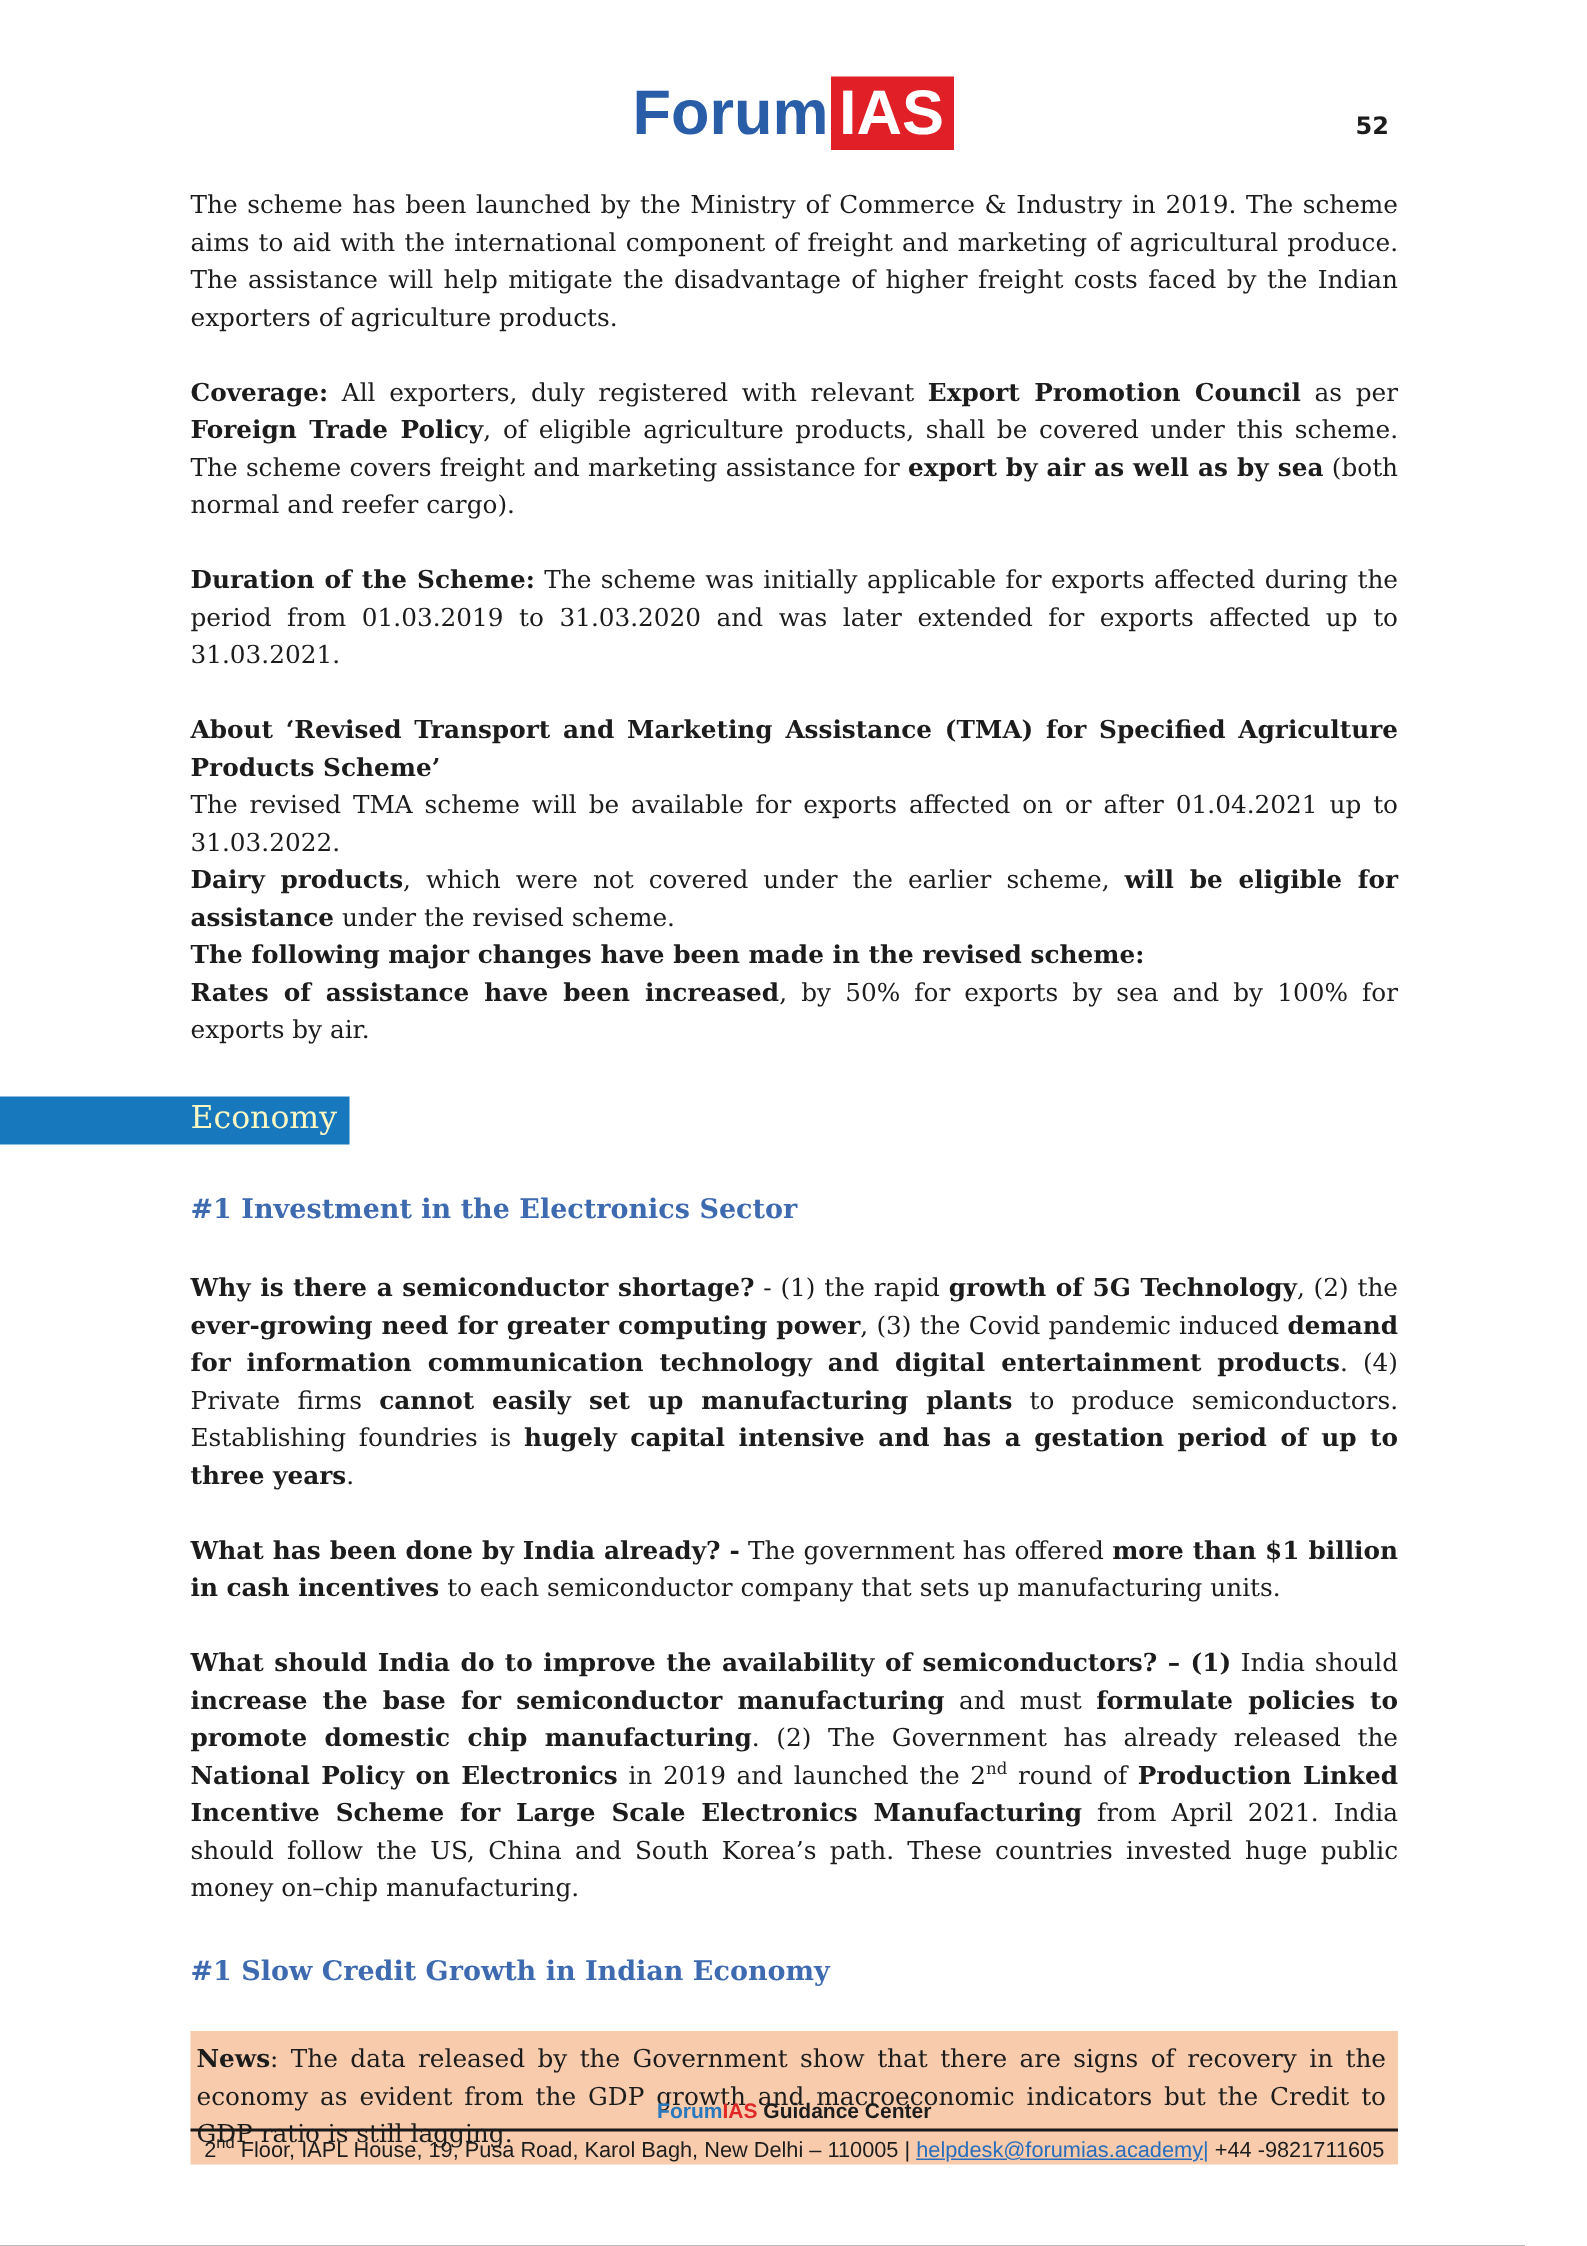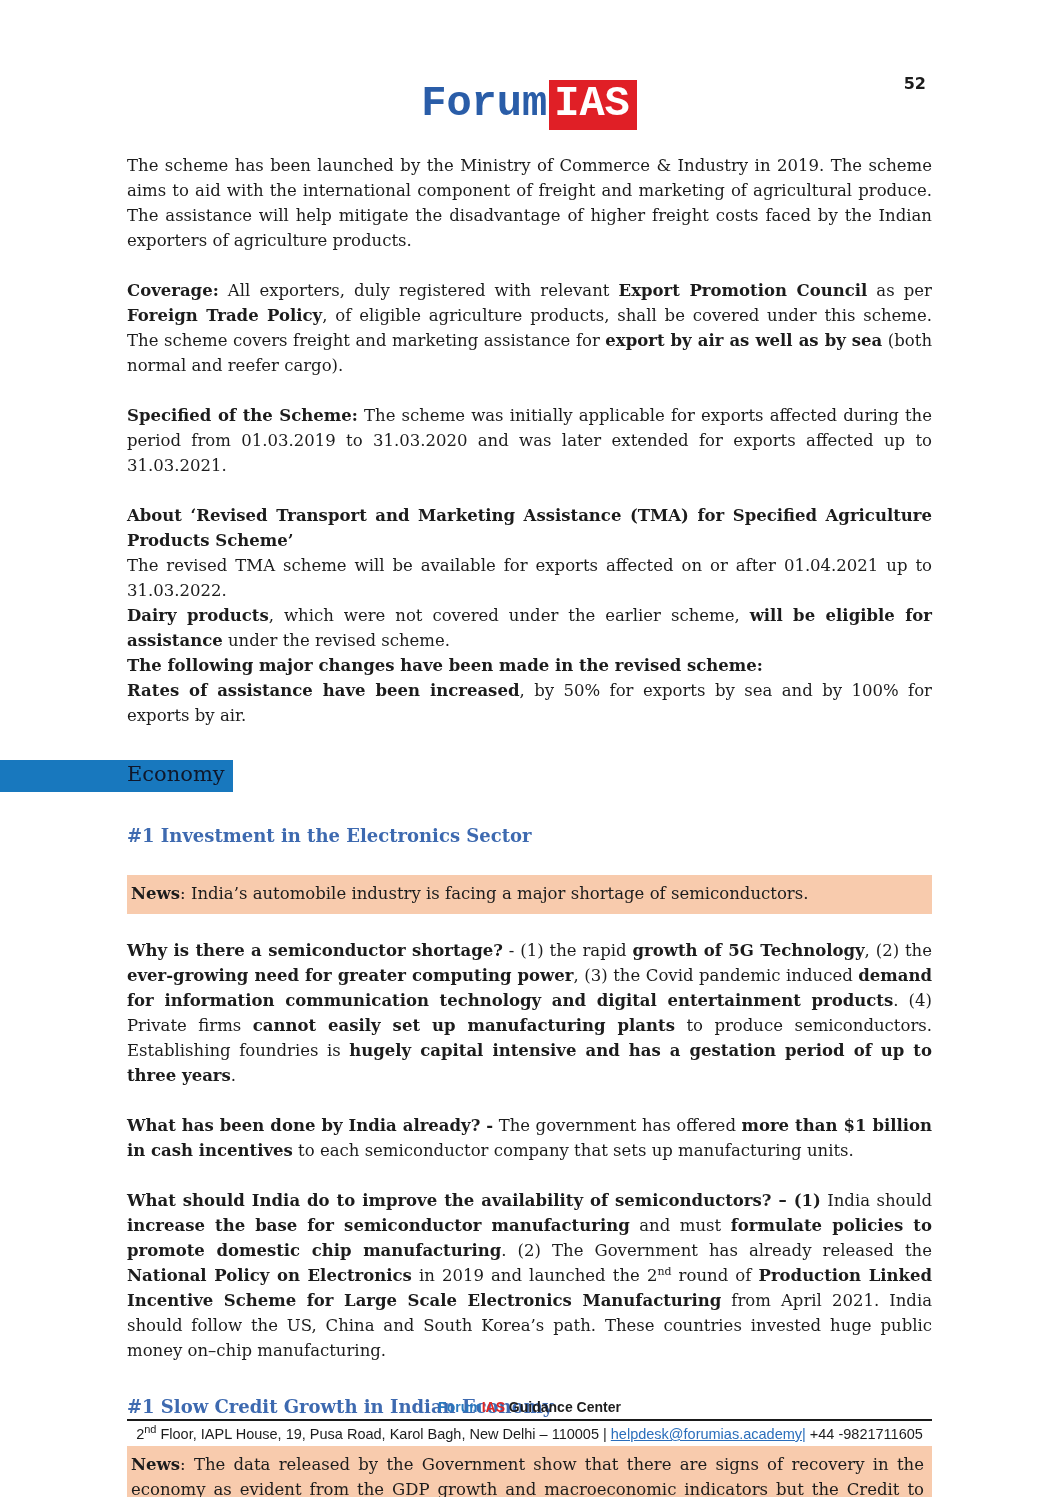--- a/index.html
+++ b/index.html
@@ -15,42 +15,42 @@
   }
   *{box-sizing:border-box;margin:0;padding:0;}
   html,body{background:#888;}
   .page{
     width:1058px;height:1497px;background:#ffffff;position:relative;
     margin:0 auto;overflow:hidden;color:var(--text);
     font-family:"DejaVu Serif", serif;
   }
   
   .header{padding-top:52px;text-align:center;}
-  .logo{display:inline-block;font-family:Liberation Mono, monospace;font-weight:700;font-size:42px;line-height:46px;margin-top:29px;}
+  .logo{display:inline-block;font-family:Liberation Sans, sans-serif;font-weight:700;font-size:42px;line-height:46px;}
   .logo-forum{color:var(--logo-blue);}
   .logo-ias{background:var(--logo-red);color:#ffffff;padding:0 7px 2px 5px;margin-left:2px;}
   .page-number{
     position:absolute;top:74px;right:132px;
     font-family:"DejaVu Sans", sans-serif;font-weight:700;font-size:16px;
   }
   
   .content{padding:26px 126px 0 127px;}
   .body-p{font-size:16.5px;line-height:25px;text-align:justify;margin-bottom:25px;}
   .body-p .b, .news .b{font-weight:700;}
   .tight .body-p{margin-bottom:0;}
   .tight{margin-bottom:25px;}
   sup{font-size:11px;line-height:0;}
   
   .section-bar{
     background:var(--bar-blue);
     width:233px;
     margin:32px 0 0 -127px;
     padding:2px 0 6px 127px;
   }
-  .section-bar-label{color:#0f172a;font-size:21px;line-height:24px;}
+  .section-bar-label{color:#fef9c3;font-size:21px;line-height:24px;}
   .article-heading{
     color:var(--accent-blue);font-weight:700;font-size:18px;
     margin:32px 0 27px 0;line-height:24px;
   }
   .news{
     background:var(--news-bg);
     font-size:16.5px;line-height:25px;text-align:justify;
     padding:6px 8px 8px 4px;margin-bottom:24px;
   }
   
@@ -77,36 +77,35 @@
       <span class="logo-forum">Forum</span><span class="logo-ias">IAS</span>
     </div>
   </div>
 
   <div class="content">
 
     <p class="body-p"><span>The scheme has been launched by the Ministry of Commerce &amp; Industry in 2019. The scheme aims to aid with the international component of freight and marketing of agricultural produce. The assistance will help mitigate the disadvantage of higher freight costs faced by the Indian exporters of agriculture products.</span></p>
 
     <p class="body-p"><span class="b">Coverage:</span><span> All exporters, duly registered with relevant </span><span class="b">Export Promotion Council</span><span> as per </span><span class="b">Foreign Trade Policy</span><span>, of eligible agriculture products, shall be covered under this scheme. The scheme covers freight and marketing assistance for </span><span class="b">export by air as well as by sea</span><span> (both normal and reefer cargo).</span></p>
 
-    <p class="body-p"><span class="b">Specified of the Scheme:</span><span> The scheme was initially applicable for exports affected during the period from 01.03.2019 to 31.03.2020 and was later extended for exports affected up to 31.03.2021.</span></p>
+    <p class="body-p"><span class="b">Duration of the Scheme:</span><span> The scheme was initially applicable for exports affected during the period from 01.03.2019 to 31.03.2020 and was later extended for exports affected up to 31.03.2021.</span></p>
 
     <div class="tight">
       <p class="body-p"><span class="b">About ‘Revised Transport and Marketing Assistance (TMA) for Specified Agriculture Products Scheme’</span></p>
       <p class="body-p"><span>The revised TMA scheme will be available for exports affected on or after 01.04.2021 up to 31.03.2022.</span></p>
       <p class="body-p"><span class="b">Dairy products</span><span>, which were not covered under the earlier scheme, </span><span class="b">will be eligible for assistance</span><span> under the revised scheme.</span></p>
       <p class="body-p"><span class="b">The following major changes have been made in the revised scheme:</span></p>
       <p class="body-p"><span class="b">Rates of assistance have been increased</span><span>, by 50% for exports by sea and by 100% for exports by air.</span></p>
     </div>
 
     <div class="section-bar">
       <span class="section-bar-label">Economy</span>
     </div>
 
     <h2 class="article-heading">#1 Investment in the Electronics Sector</h2>
-    <div class="news"><span class="b">News</span><span>: India’s automobile industry is facing a major shortage of semiconductors.</span></div>
     <p class="body-p"><span class="b">Why is there a semiconductor shortage?</span><span> - (1) the rapid </span><span class="b">growth of 5G Technology</span><span>, (2) the </span><span class="b">ever-growing need for greater computing power</span><span>, (3) the Covid pandemic induced </span><span class="b">demand for information communication technology and digital entertainment products</span><span>. (4) Private firms </span><span class="b">cannot easily set up manufacturing plants</span><span> to produce semiconductors. Establishing foundries is </span><span class="b">hugely capital intensive and has a gestation period of up to three years</span><span>.</span></p>
     <p class="body-p"><span class="b">What has been done by India already? -</span><span> The government has offered </span><span class="b">more than $1 billion in cash incentives</span><span> to each semiconductor company that sets up manufacturing units.</span></p>
     <p class="body-p"><span class="b">What should India do to improve the availability of semiconductors? – (1)</span><span> India should </span><span class="b">increase the base for semiconductor manufacturing</span><span> and must </span><span class="b">formulate policies to promote domestic chip manufacturing</span><span>. (2) The Government has already released the </span><span class="b">National Policy on Electronics</span><span> in 2019 and launched the 2</span><sup>nd</sup><span> round of </span><span class="b">Production Linked Incentive Scheme for Large Scale Electronics Manufacturing</span><span> from April 2021.  India should follow the US, China and South Korea’s path. These countries invested huge public money on–chip manufacturing.</span></p>
 
     <h2 class="article-heading">#1 Slow Credit Growth in Indian Economy</h2>
     <div class="news"><span class="b">News</span><span>: The data released by the Government show that there are signs of recovery in the economy as evident from the GDP growth and macroeconomic indicators but the Credit to GDP ratio is still lagging.</span></div>
 
   </div>
 
   <div class="footer">

